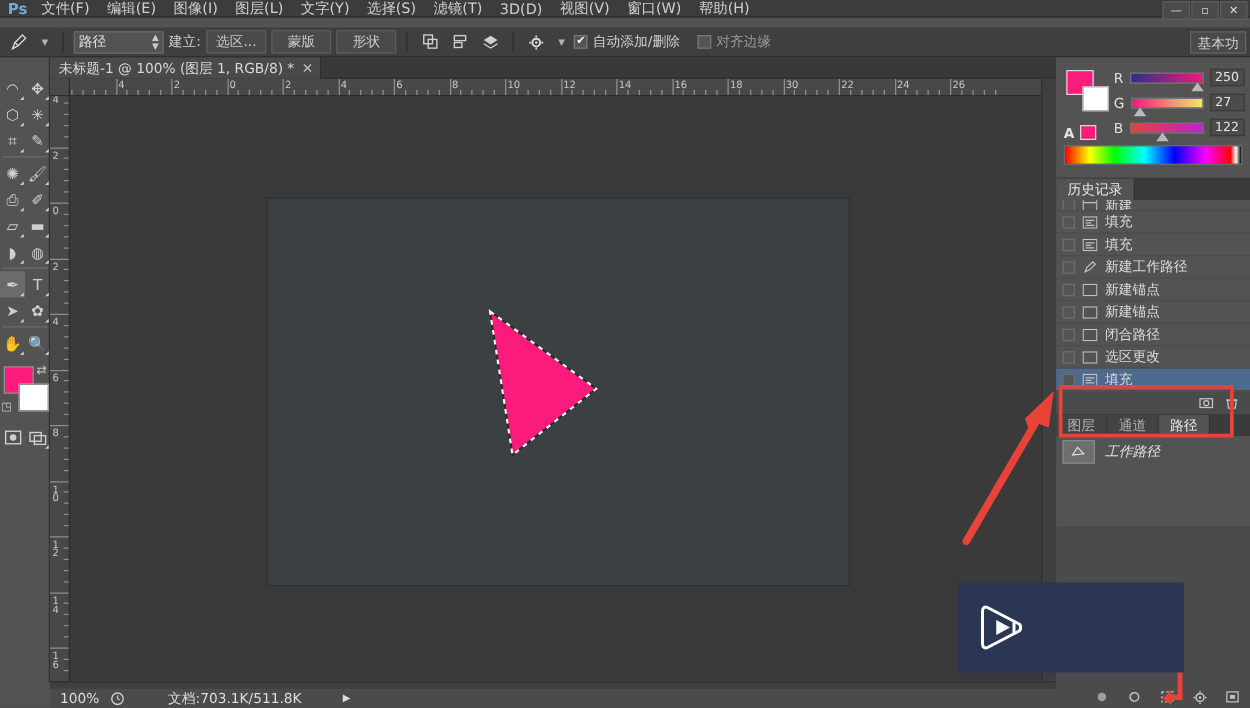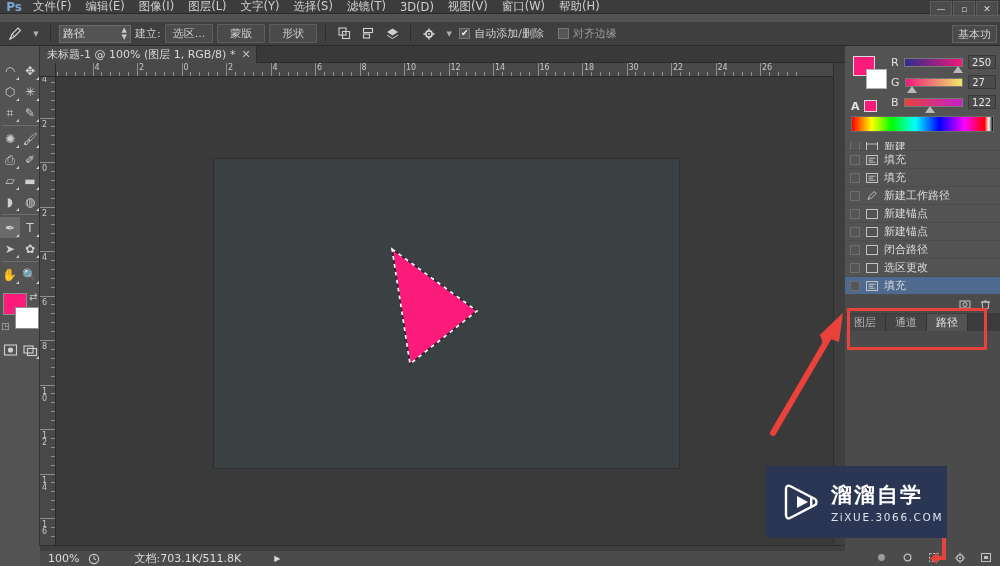--- a/index.html
+++ b/index.html
@@ -665,20 +665,23 @@
             <span class="sl-label">B</span>
             <span class="sl-track" style="background: linear-gradient(to right, rgb(232, 65, 63), rgb(196, 32, 199));">
               <span class="sl-knob" style="left: calc(44% - 5px);"></span>
             </span>
             <span class="sl-val">122</span>
           </div>
         </div>
       <div class="spectrum"></div>
     </div>
 
+    <div class="panel-tabs">
+      <div class="ptab active">历史记录</div>
+    </div>
     <div class="historypanel">
       <div class="hist-list" id="hist-list">
           <div class="hist-row clipped">
             <span class="hist-check"></span>
             <span class="hist-icon">
               <svg width="12" height="10" viewBox="0 0 12 10">
                 <rect x="0.5" y="0.5" width="11" height="9" fill="none" stroke="#c2c2c2"></rect>
                 <line x1="0.5" y1="3" x2="11.5" y2="3" stroke="#c2c2c2"></line>
               </svg>
             </span>
@@ -779,20 +782,30 @@
             <path d="M1 3 L10 3 M4.2 2 L6.8 2" stroke="#c6c6c6" stroke-width="1"></path>
           </svg>
         </span>
       </div>
     </div>
 
     <div class="panel-tabs">
       <div class="ptab">图层</div>
       <div class="ptab">通道</div>
       <div class="ptab active">路径</div>
+    </div>
+    <div class="pathspanel">
+      <div class="path-row">
+        <span class="path-thumb">
+          <svg width="18" height="13" viewBox="0 0 18 13">
+            <path d="M4 9 L8 3 L13 8 Z" fill="none" stroke="#e2e2e2" stroke-width="0.9"></path>
+          </svg>
+        </span>
+        <span class="path-name">工作路径</span>
+      </div>
     </div>
   </div>
 
   <div class="panel-footer-icons">
     <span class="pf-icon">
       <svg width="11" height="11" viewBox="0 0 11 11">
           <circle cx="5.5" cy="5.5" r="3.4" fill="#9d9d9d"></circle>
         </svg>
     </span>
     <span class="pf-icon">
@@ -837,19 +850,15 @@
     <path d="M16 4 L16 28 L6 28" stroke="#e8423a" stroke-width="4" fill="none"></path>
     <path d="M9 22 L2 29 L9 34 Z" fill="#e8423a"></path>
   </svg>
 
   <div class="watermark">
     <svg width="43" height="43" viewBox="0 0 43 43">
       <path d="M7 8 C7 5, 9 4, 11 5 L36 18 C38 19, 38 23, 36 24 L11 37 C9 38, 7 37, 7 34 Z" fill="none" stroke="#ffffff" stroke-width="2.4"></path>
       <path d="M18 15 L29 21 L18 27 Z" fill="#ffffff"></path>
       <rect x="31" y="17" width="2.4" height="9" fill="#ffffff"></rect>
     </svg>
-    <div class="wm-text">
-      <div class="wm-main">溜溜自学</div>
-      <div class="wm-sub">ZiXUE.3066.COM</div>
-    </div>
   </div>
 
 </div>
 
 </body></html>

